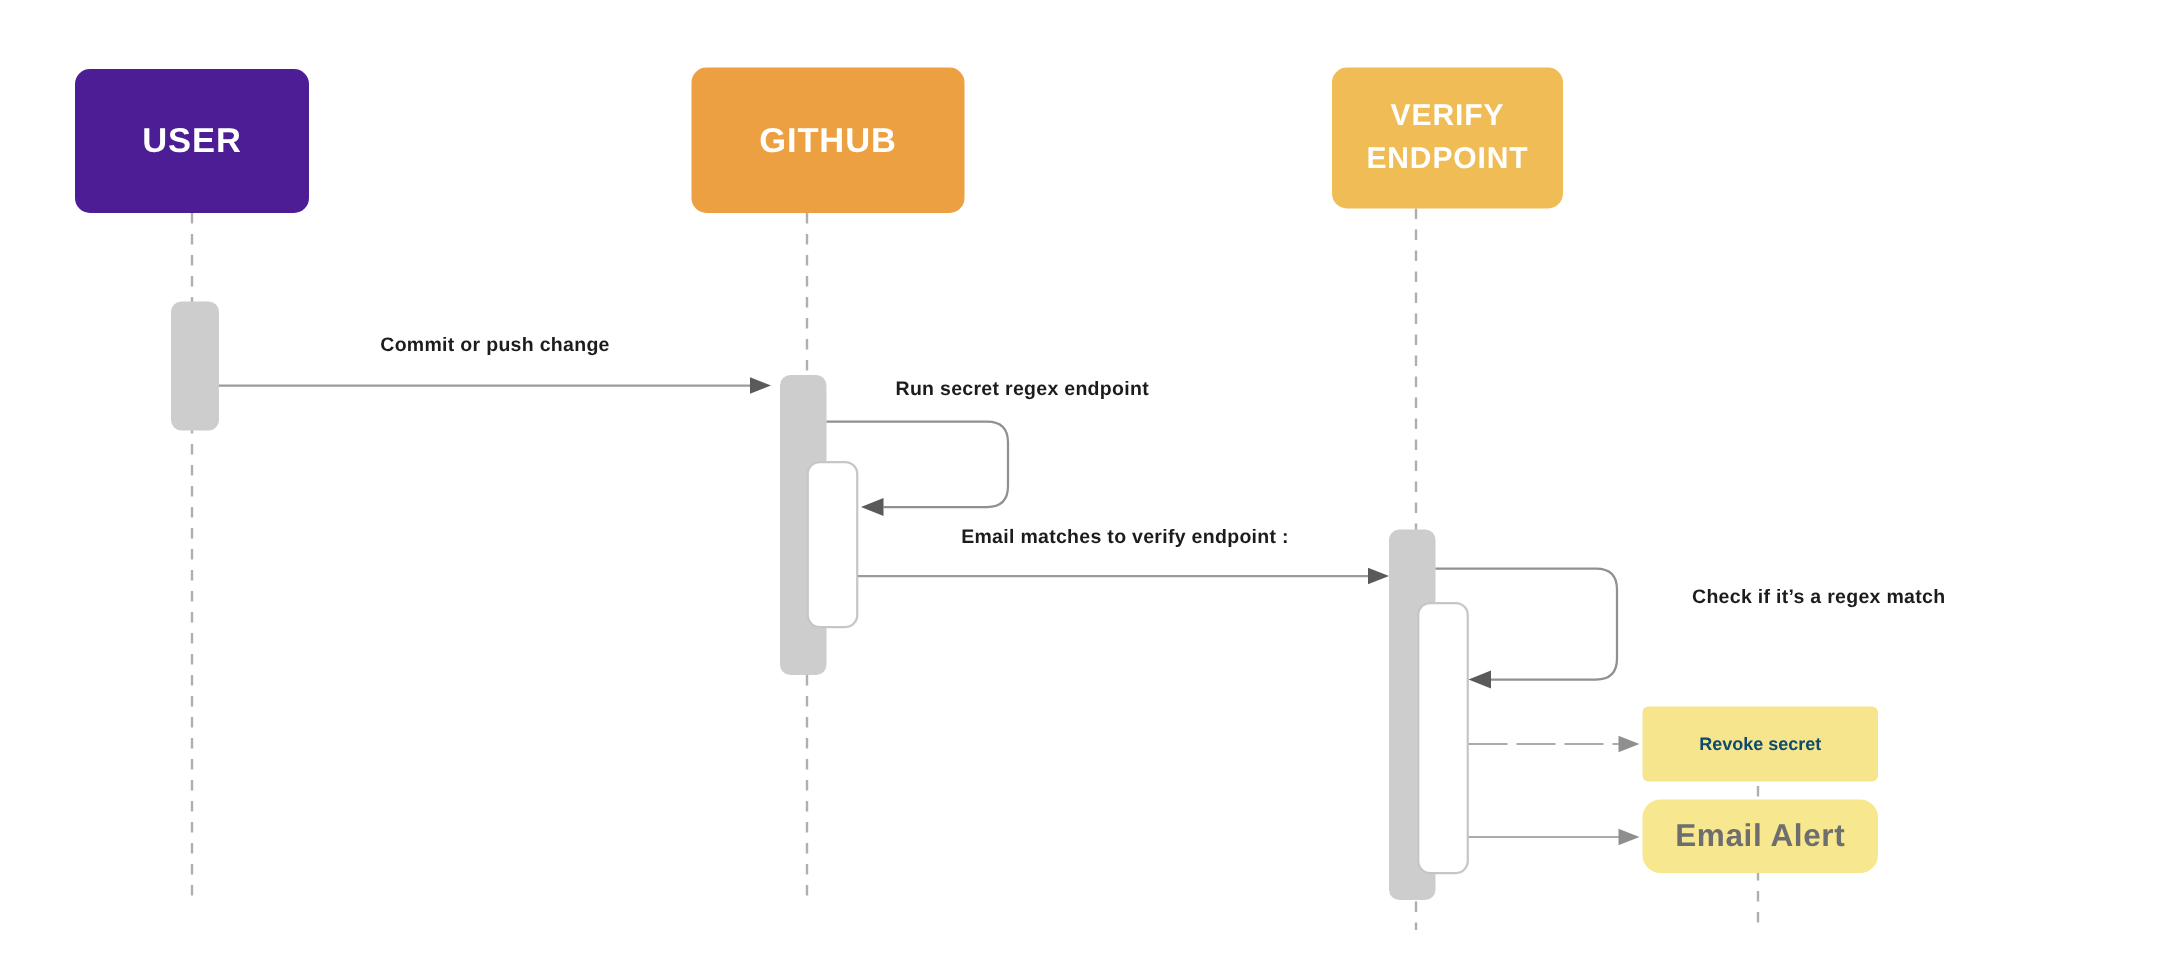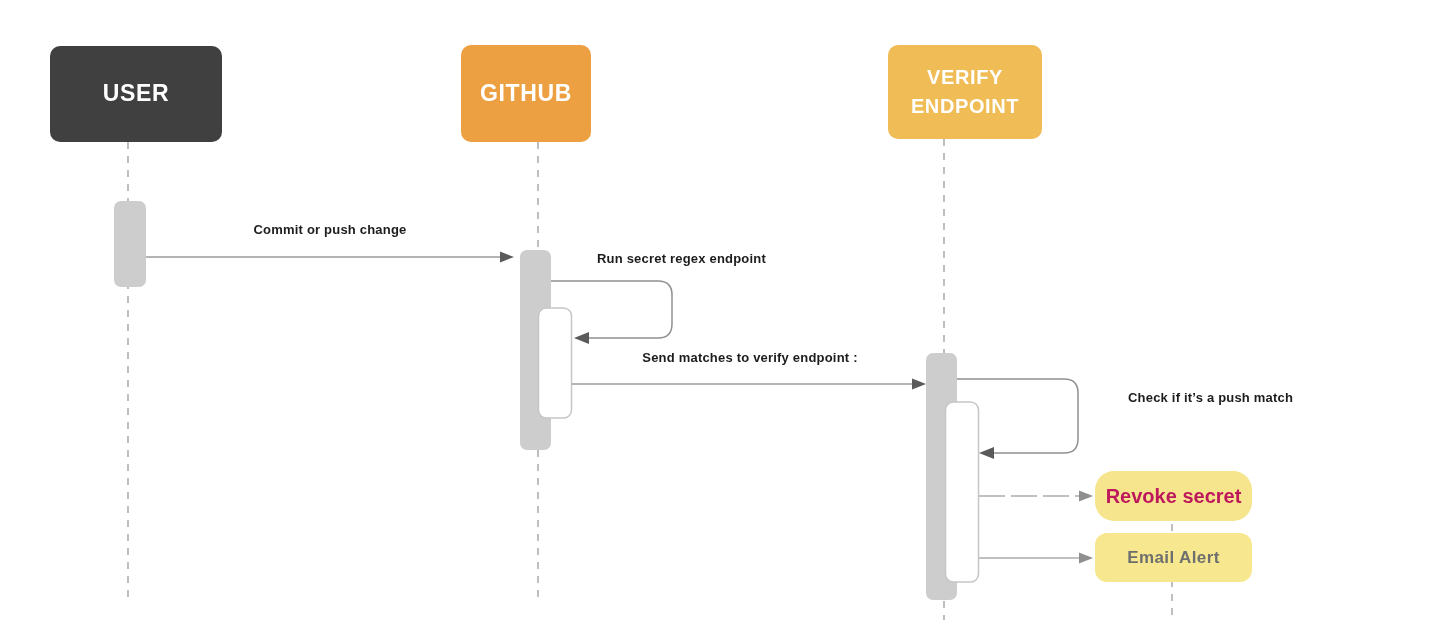--- a/index.html
+++ b/index.html
@@ -6,31 +6,31 @@
   .canvas{
     position:relative;width:1440px;height:640px;background:#ffffff;
     font-family:"Liberation Sans",sans-serif;overflow:hidden;
   }
   .layer{position:absolute;left:0;top:0;z-index:1;}
   .actor{
     position:absolute;z-index:2;display:flex;align-items:center;justify-content:center;
     color:#ffffff;font-weight:700;text-align:center;border-radius:10px;
     letter-spacing:.6px;line-height:1.45;padding:0 14px;box-sizing:border-box;
   }
-  .actor-user{left:50px;top:46px;width:172px;height:96px;background:#404040;font-size:23px;}
-  .actor-github{left:461px;top:45px;width:130px;height:97px;background:#ECA041;font-size:23px;text-align:center;}
+  .actor-user{left:50px;top:46px;width:156px;height:96px;background:#4c1d95;font-size:23px;}
+  .actor-github{left:461px;top:45px;width:182px;height:97px;background:#ECA041;font-size:23px;text-align:center;}
   .actor-verify{left:867px;top:45px;width:154px;height:94px;background:#EFBC55;font-size:20px;margin-left:21px;}
   .note{
     position:absolute;z-index:2;display:flex;align-items:center;justify-content:center;
     font-weight:700;box-sizing:border-box;text-align:center;white-space:nowrap;
   }
   .note-revoke{left:1095px;top:471px;width:157px;height:50px;background:#F6E58D;
-    border-radius:19px;color:#be185d;font-size:20px;}
+    border-radius:4px;color:#0c4a6e;font-size:12px;}
   .note-email{left:1095px;top:533px;width:157px;height:49px;background:#F7E88F;
-    border-radius:12px;color:#6E6E6E;font-size:17px;letter-spacing:.4px;}
+    border-radius:12px;color:#6E6E6E;font-size:21px;letter-spacing:.4px;}
   .msg{
     position:absolute;z-index:3;font-weight:700;font-size:13px;color:#1C1C1C;
     white-space:nowrap;letter-spacing:.2px;
   }
   .msg-center{transform:translateX(-50%);}
   .msg-commit{left:330px;top:222px;}
   .msg-run{left:597px;top:251px;}
   .msg-send{left:750px;top:350px;}
   .msg-check{left:1128px;top:390px;}
 </style>
@@ -99,16 +99,16 @@
 
   <div class="note note-revoke">
     <span>Revoke secret</span>
   </div>
   <div class="note note-email">
     <span>Email Alert</span>
   </div>
 
   <div class="msg msg-center msg-commit">Commit or push change</div>
   <div class="msg msg-run">Run secret regex endpoint</div>
-  <div class="msg msg-center msg-send">Send matches to verify endpoint :</div>
-  <div class="msg msg-check">Check if it’s a push match</div>
+  <div class="msg msg-center msg-send">Email matches to verify endpoint :</div>
+  <div class="msg msg-check">Check if it’s a regex match</div>
 
 </div>
 
 </body></html>

